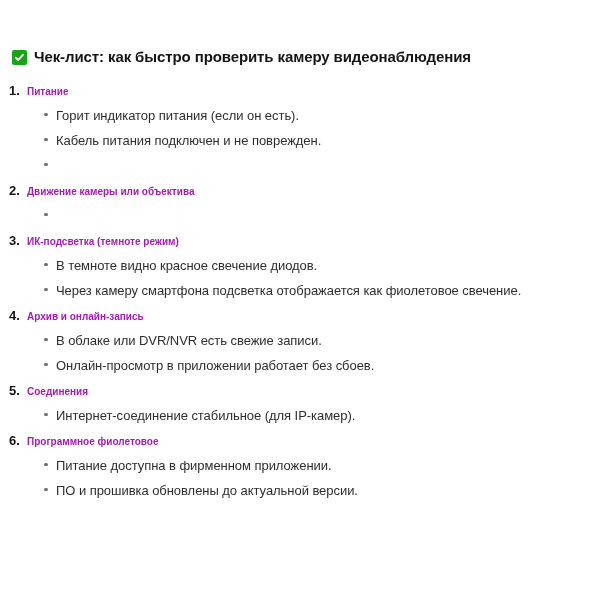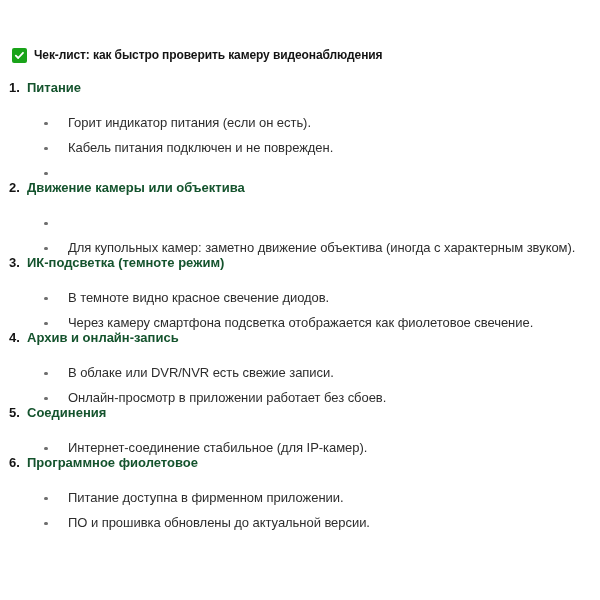--- a/index.html
+++ b/index.html
@@ -35,21 +35,21 @@
     height: 15px;
     flex: 0 0 15px;
     border-radius: 2px;
     background: #19a319;
     display: inline-flex;
     align-items: center;
     justify-content: center;
   }
   .check-badge svg { display: block; }
   .doc-heading-text {
-    font-size: 12px;
+    font-size: 15px;
     font-weight: bold;
     color: #141414;
     line-height: 1.2;
     letter-spacing: -0.1px;
     white-space: nowrap;
   }
 
   
   ol.sections {
     list-style: none;
@@ -67,38 +67,37 @@
   }
   .section-num {
     width: 18px;
     flex: 0 0 18px;
     font-size: 13px;
     font-weight: bold;
     color: #141414;
     text-align: left;
   }
   .section-title {
-    font-size: 13px;
+    font-size: 10px;
     font-weight: bold;
-    color: #14532d;
+    color: #a21caf;
     white-space: nowrap;
   }
 
   
   ul.items {
     list-style: none;
     margin: 0;
     padding: 0;
   }
   li.item {
     display: flex;
-    align-items: flex-end;
+    align-items: flex-start;
     height: 25px;
     padding-left: 35px;
-    gap: 12px;
   }
   .bullet-dot {
     flex: 0 0 12px;
     width: 12px;
     font-size: 13px;
     line-height: 1;
     color: #777777;
     position: relative;
     top: -1px;
   }
@@ -157,24 +156,20 @@
 
     <li class="section">
       <div class="section-head">
         <span class="section-num">2.</span>
         <span class="section-title">Движение камеры или объектива</span>
       </div>
       <ul class="items">
         <li class="item">
           <span class="bullet-dot"></span>
         </li>
-        <li class="item">
-          <span class="bullet-dot"></span>
-          <span class="item-text">Для купольных камер: заметно движение объектива (иногда с характерным звуком).</span>
-        </li>
       </ul>
     </li>
 
     <li class="section">
       <div class="section-head">
         <span class="section-num">3.</span>
         <span class="section-title">ИК-подсветка (темноте режим)</span>
       </div>
       <ul class="items">
         <li class="item">

